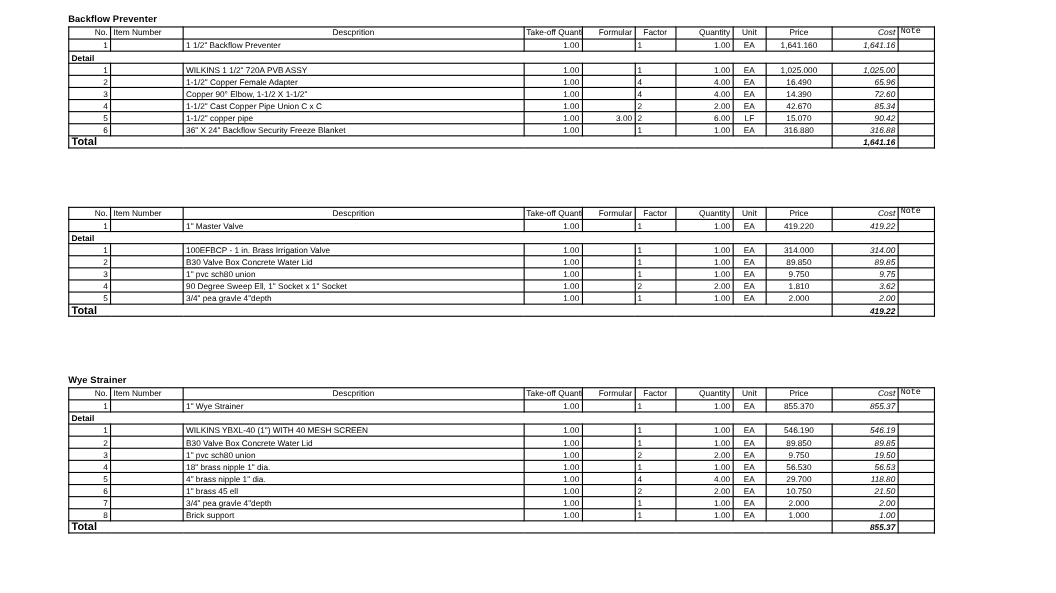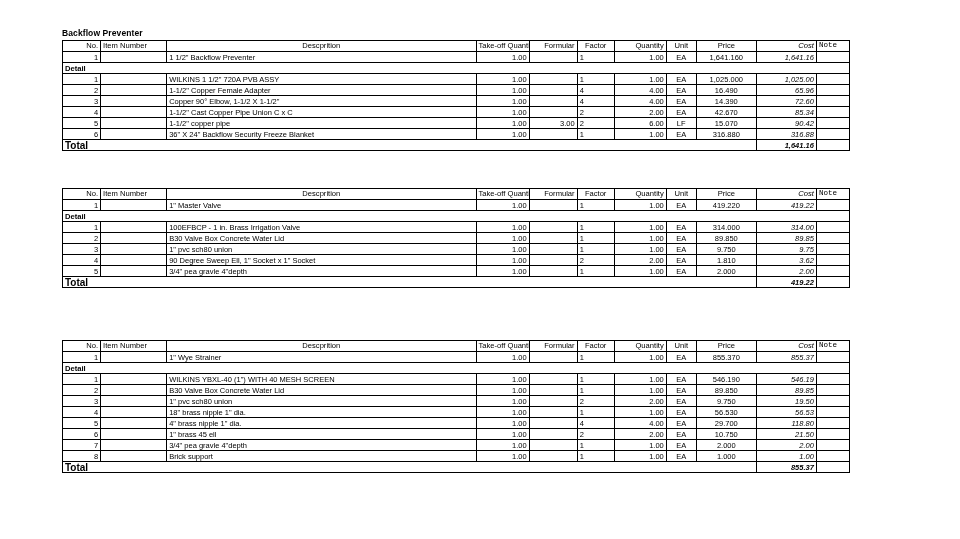--- a/index.html
+++ b/index.html
@@ -81,21 +81,21 @@
   tr.total-row td.total-value {
     font-weight: bold;
     text-align: right;
   }
   tr.total-row td.total-note { }
 </style>
 </head>
 <body>
 
 <div id="page">
-    <div class="section" style="top: 28px;">
+    <div class="section" style="top: 12px;">
       <div class="section-title">Backflow Preventer</div>
       <table class="sheet">
         <colgroup>
           <col class="c-no">
           <col class="c-item">
           <col class="c-desc">
           <col class="c-takeoff">
           <col class="c-formular">
           <col class="c-factor">
           <col class="c-qty">
@@ -336,20 +336,21 @@
           </tr>
           <tr class="total-row">
             <td class="total-label" colspan="9">Total</td>
             <td class="total-value c-cost">419.22</td>
             <td class="total-note c-note">&nbsp;</td>
           </tr>
         </tbody>
       </table>
     </div>
     <div class="section" style="top: 340px;">
+      <div class="section-title">Wye Strainer</div>
       <table class="sheet">
         <colgroup>
           <col class="c-no">
           <col class="c-item">
           <col class="c-desc">
           <col class="c-takeoff">
           <col class="c-formular">
           <col class="c-factor">
           <col class="c-qty">
           <col class="c-unit">

